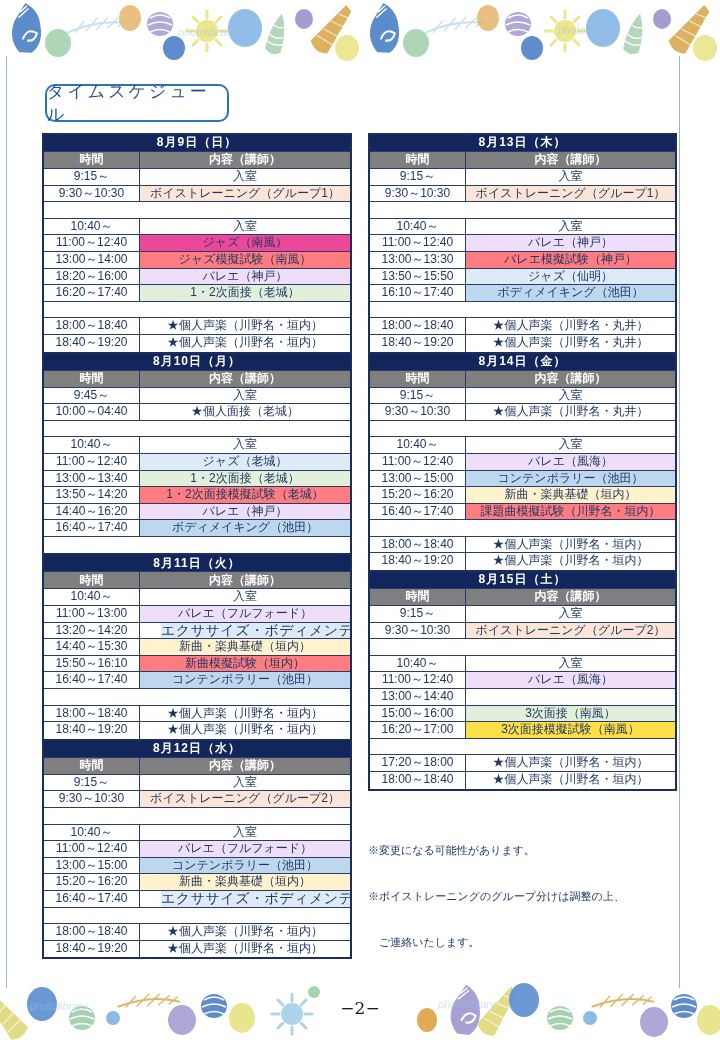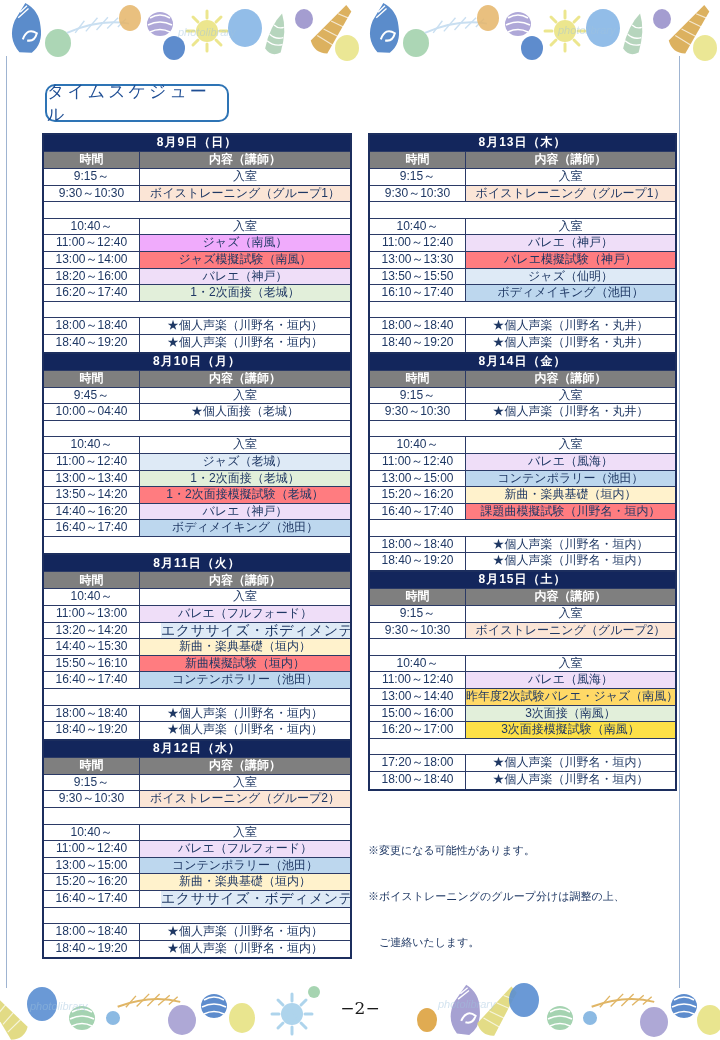--- a/index.html
+++ b/index.html
@@ -193,21 +193,21 @@
         <div class="cell-time">9:30～10:30</div>
         <div class="cell-content" style="background: rgb(251, 229, 214);">ボイストレーニング（グループ1）</div>
       </div>
       <div class="trow blank"></div>
       <div class="trow">
         <div class="cell-time">10:40～</div>
         <div class="cell-content" style="background: rgb(255, 255, 255);">入室</div>
       </div>
       <div class="trow">
         <div class="cell-time">11:00～12:40</div>
-        <div class="cell-content" style="background: #f0abfc;">ジャズ（南風）</div>
+        <div class="cell-content" style="background: #ec4899;">ジャズ（南風）</div>
       </div>
       <div class="trow">
         <div class="cell-time">13:00～14:00</div>
         <div class="cell-content" style="background: rgb(255, 124, 128);">ジャズ模擬試験（南風）</div>
       </div>
       <div class="trow">
         <div class="cell-time">18:20～16:00</div>
         <div class="cell-content" style="background: rgb(239, 222, 248);">バレエ（神戸）</div>
       </div>
       <div class="trow">
@@ -472,21 +472,20 @@
       <div class="trow">
         <div class="cell-time">10:40～</div>
         <div class="cell-content" style="background: rgb(255, 255, 255);">入室</div>
       </div>
       <div class="trow">
         <div class="cell-time">11:00～12:40</div>
         <div class="cell-content" style="background: rgb(239, 222, 248);">バレエ（風海）</div>
       </div>
       <div class="trow">
         <div class="cell-time">13:00～14:40</div>
-        <div class="cell-content" style="background: rgb(255, 217, 102);">昨年度2次試験バレエ・ジャズ（南風）</div>
       </div>
       <div class="trow">
         <div class="cell-time">15:00～16:00</div>
         <div class="cell-content" style="background: rgb(226, 239, 218);">3次面接（南風）</div>
       </div>
       <div class="trow">
         <div class="cell-time">16:20～17:00</div>
         <div class="cell-content" style="background: #fde047;">3次面接模擬試験（南風）</div>
       </div>
       <div class="trow blank"></div>

